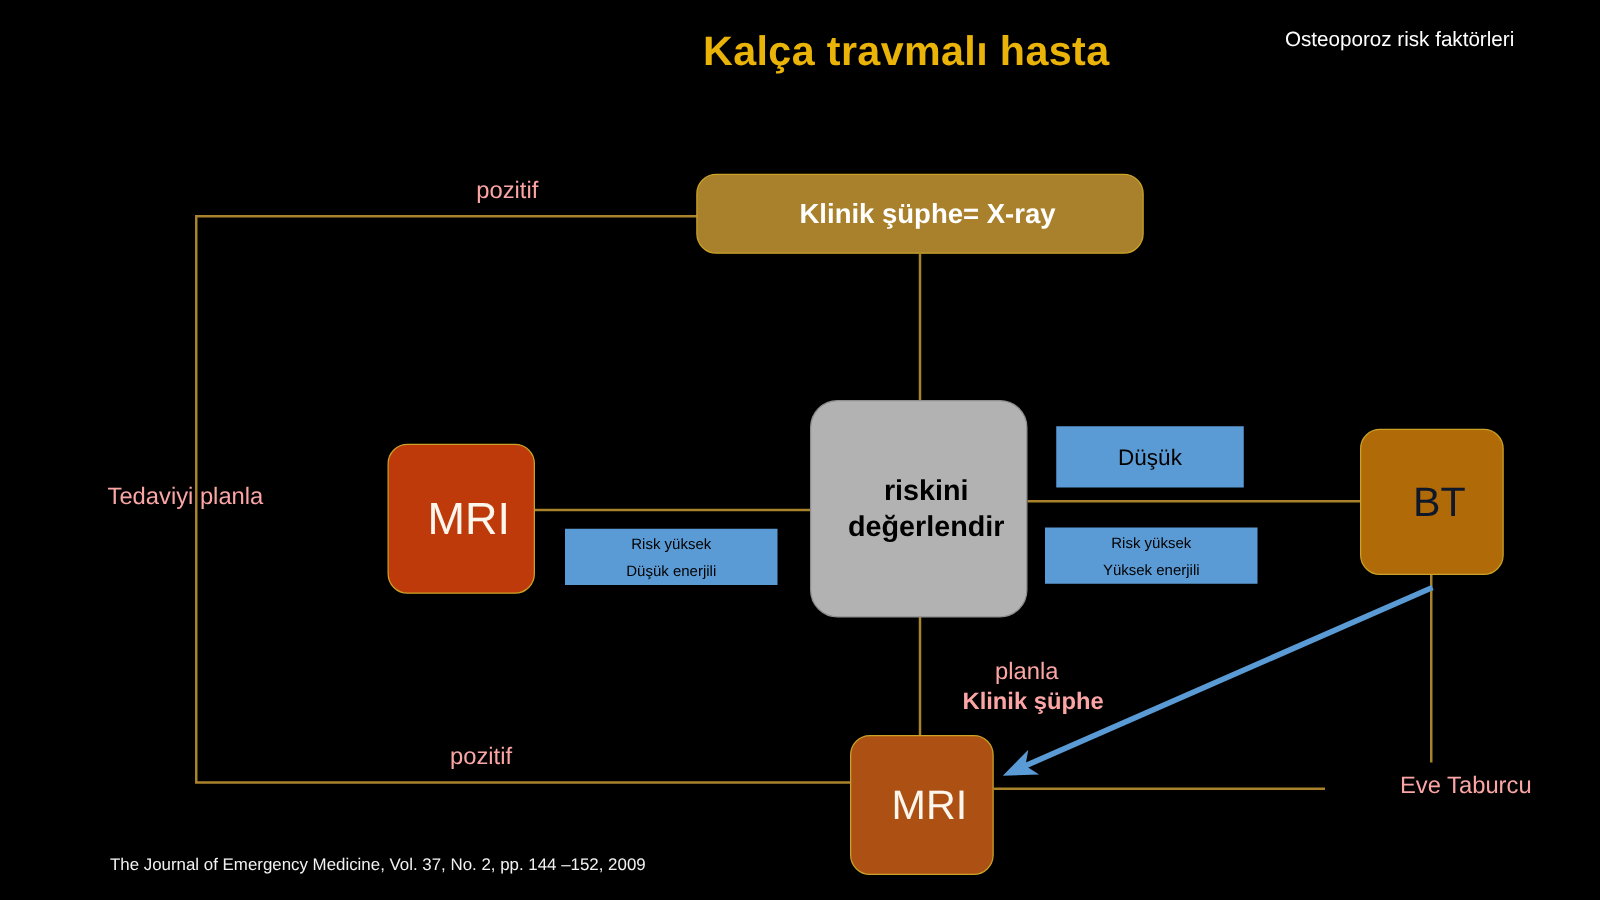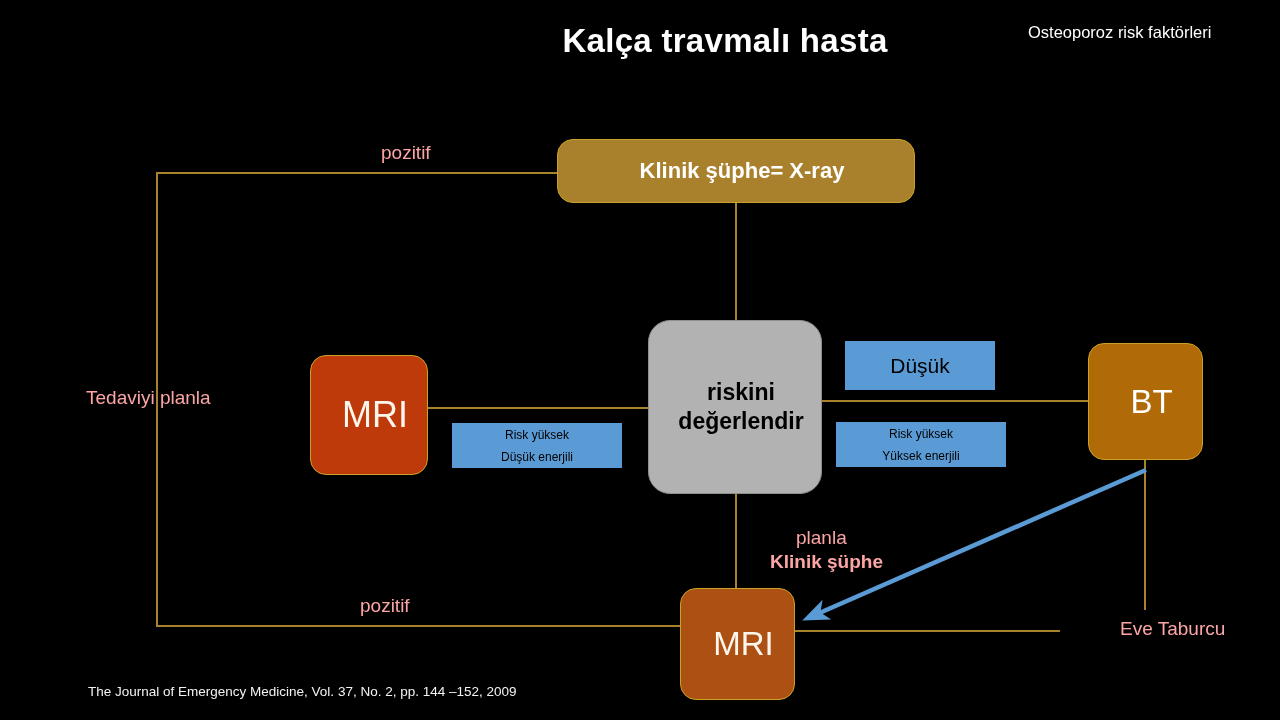--- a/index.html
+++ b/index.html
@@ -19,21 +19,21 @@
 
   
   .title {
     position: absolute;
     left: 440px;
     top: 22px;
     width: 570px;
     text-align: center;
     font-size: 33px;
     font-weight: bold;
-    color: #ffffff;
+    color: #eab308;
     letter-spacing: 0.3px;
   }
 
   
   .riskbox {
     position: absolute;
     left: 1028px;
     top: 20px;
     width: 252px;
     font-size: 16.5px;
@@ -91,39 +91,39 @@
     color: #fdf6ec;
     font-size: 36px;
   }
   .node-brown {
     background: #ad5014;
     color: #fdf6ec;
     font-size: 33px;
   }
   .node-amber {
     background: #b06a08;
-    color: #ffffff;
+    color: #0f172a;
     font-size: 33px;
   }
 
   
   .bluelabel {
     position: absolute;
     box-sizing: border-box;
     background: #5b9bd5;
     color: #000000;
     display: flex;
     flex-direction: column;
     align-items: center;
     justify-content: center;
     text-align: center;
     font-size: 12px;
     line-height: 22px;
   }
-  .bluelabel.big { font-size: 21px; }
+  .bluelabel.big { font-size: 18px; }
 
   
   .anno {
     position: absolute;
     color: #fca5a5;
     font-size: 19px;
     white-space: nowrap;
   }
   .anno.bold { font-weight: bold; }
 

